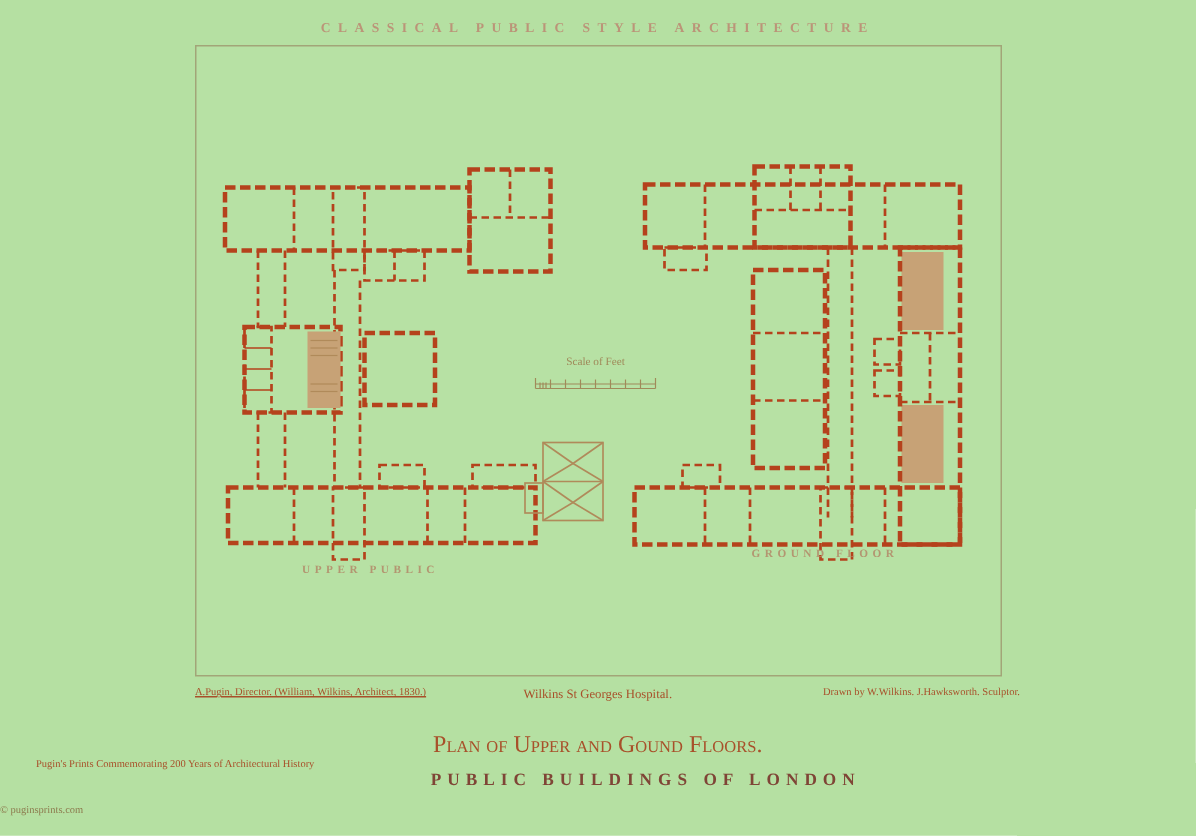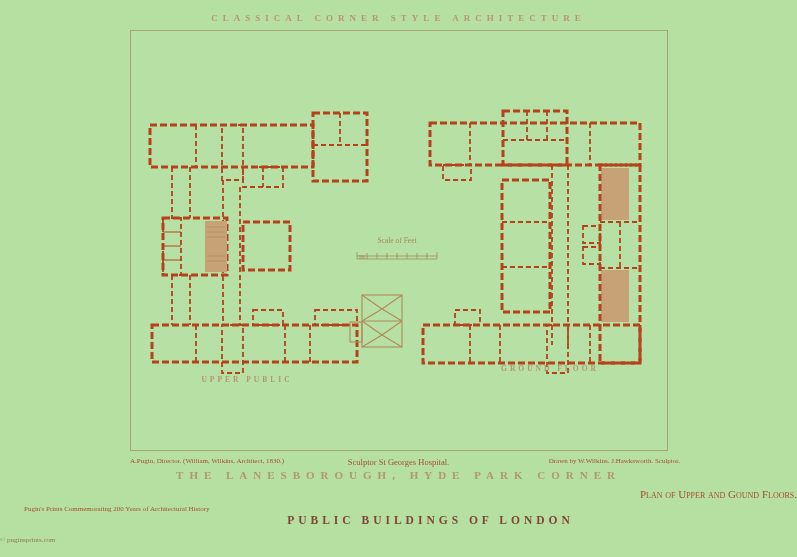--- a/index.html
+++ b/index.html
@@ -24,30 +24,30 @@
   }
   .plan-label.left  { left:177px; top:375px; }
   .plan-label.right { left:480px; top:364px; }
   .scale-label {
     position:absolute; left:353px; top:236px; width:88px; text-align:center;
     font-size:7.5px; color:#a08a5a;
   }
   .credit {
     position:absolute; top:457px; font-size:7px; color:#a8502a;
   }
-  .credit.left   { left:130px; }
+  .credit.left   { left:130px;text-decoration:underline; }
   .credit.center { left:0; width:100%; text-align:center; font-size:8.5px; }
   .credit.right  { right:117px;margin-left:36px; }
   .main-title {
     position:absolute; top:469px; left:0; width:100%; text-align:center;
     font-size:11px; font-weight:bold; letter-spacing:6px; color:#b39671;
   }
   .subtitle {
-    position:absolute; top:488px; left:0; width:100%; text-align:right;
-    font-variant:small-caps; font-size:11px; color:#a8502a;
+    position:absolute; top:488px; left:0; width:100%; text-align:center;
+    font-variant:small-caps; font-size:16px; color:#a8502a;
   }
   .series-note {
     position:absolute; top:505px; left:0; width:100%; text-align:left;
     font-size:7px; color:#a8502a;padding-left:24px;
   }
   .collection-title {
     position:absolute; top:514px; left:0; width:100%; text-align:center;
     font-size:11.5px; font-weight:bold; letter-spacing:4px; color:#7f4536;padding-left:32px;
   }
   .copyright {
@@ -60,21 +60,21 @@
   .shade      { fill:#c7a276; stroke:none; }
   .shade-line { stroke:#b08a5a; fill:none; stroke-width:0.8; }
   .roof       { stroke:#b08a5a; fill:none; stroke-width:1.1; }
   .scalebar   { stroke:#a08a5a; fill:none; stroke-width:0.8; }
 </style>
 </head>
 <body>
 
 <div class="poster">
 
-  <div class="header-title">CLASSICAL CORNER STYLE ARCHITECTURE</div>
+  <div class="header-title">CLASSICAL PUBLIC STYLE ARCHITECTURE</div>
 
   <div class="frame"></div>
 
   <svg class="plan-svg" viewBox="0 0 797 557">
 
     <g>
 
       <rect class="wall" x="150" y="125" width="163" height="42"></rect>
       <rect class="wall" x="313" y="113" width="54" height="68"></rect>
       <line class="wall-thin" x1="196" y1="125" x2="196" y2="167"></line>
@@ -182,22 +182,21 @@
       <line class="scalebar" x1="364" y1="255" x2="364" y2="259"></line>
     </g>
   </svg>
 
   <div class="scale-label">Scale of Feet</div>
 
   <div class="plan-label left">UPPER PUBLIC</div>
   <div class="plan-label right">GROUND FLOOR</div>
 
   <div class="credit left">A.Pugin, Director. (William, Wilkins, Architect, 1830.)</div>
-  <div class="credit center">Sculptor St Georges Hospital.</div>
+  <div class="credit center">Wilkins St Georges Hospital.</div>
   <div class="credit right">Drawn by W.Wilkins. J.Hawksworth. Sculptor.</div>
 
-  <div class="main-title">THE LANESBOROUGH, HYDE PARK CORNER</div>
   <div class="subtitle">Plan of Upper and Gound Floors.</div>
   <div class="series-note">Pugin's Prints Commemorating 200 Years of Architectural History</div>
   <div class="collection-title">PUBLIC BUILDINGS OF LONDON</div>
   <div class="copyright">© puginsprints.com</div>
 
 </div>
 
 </body></html>

